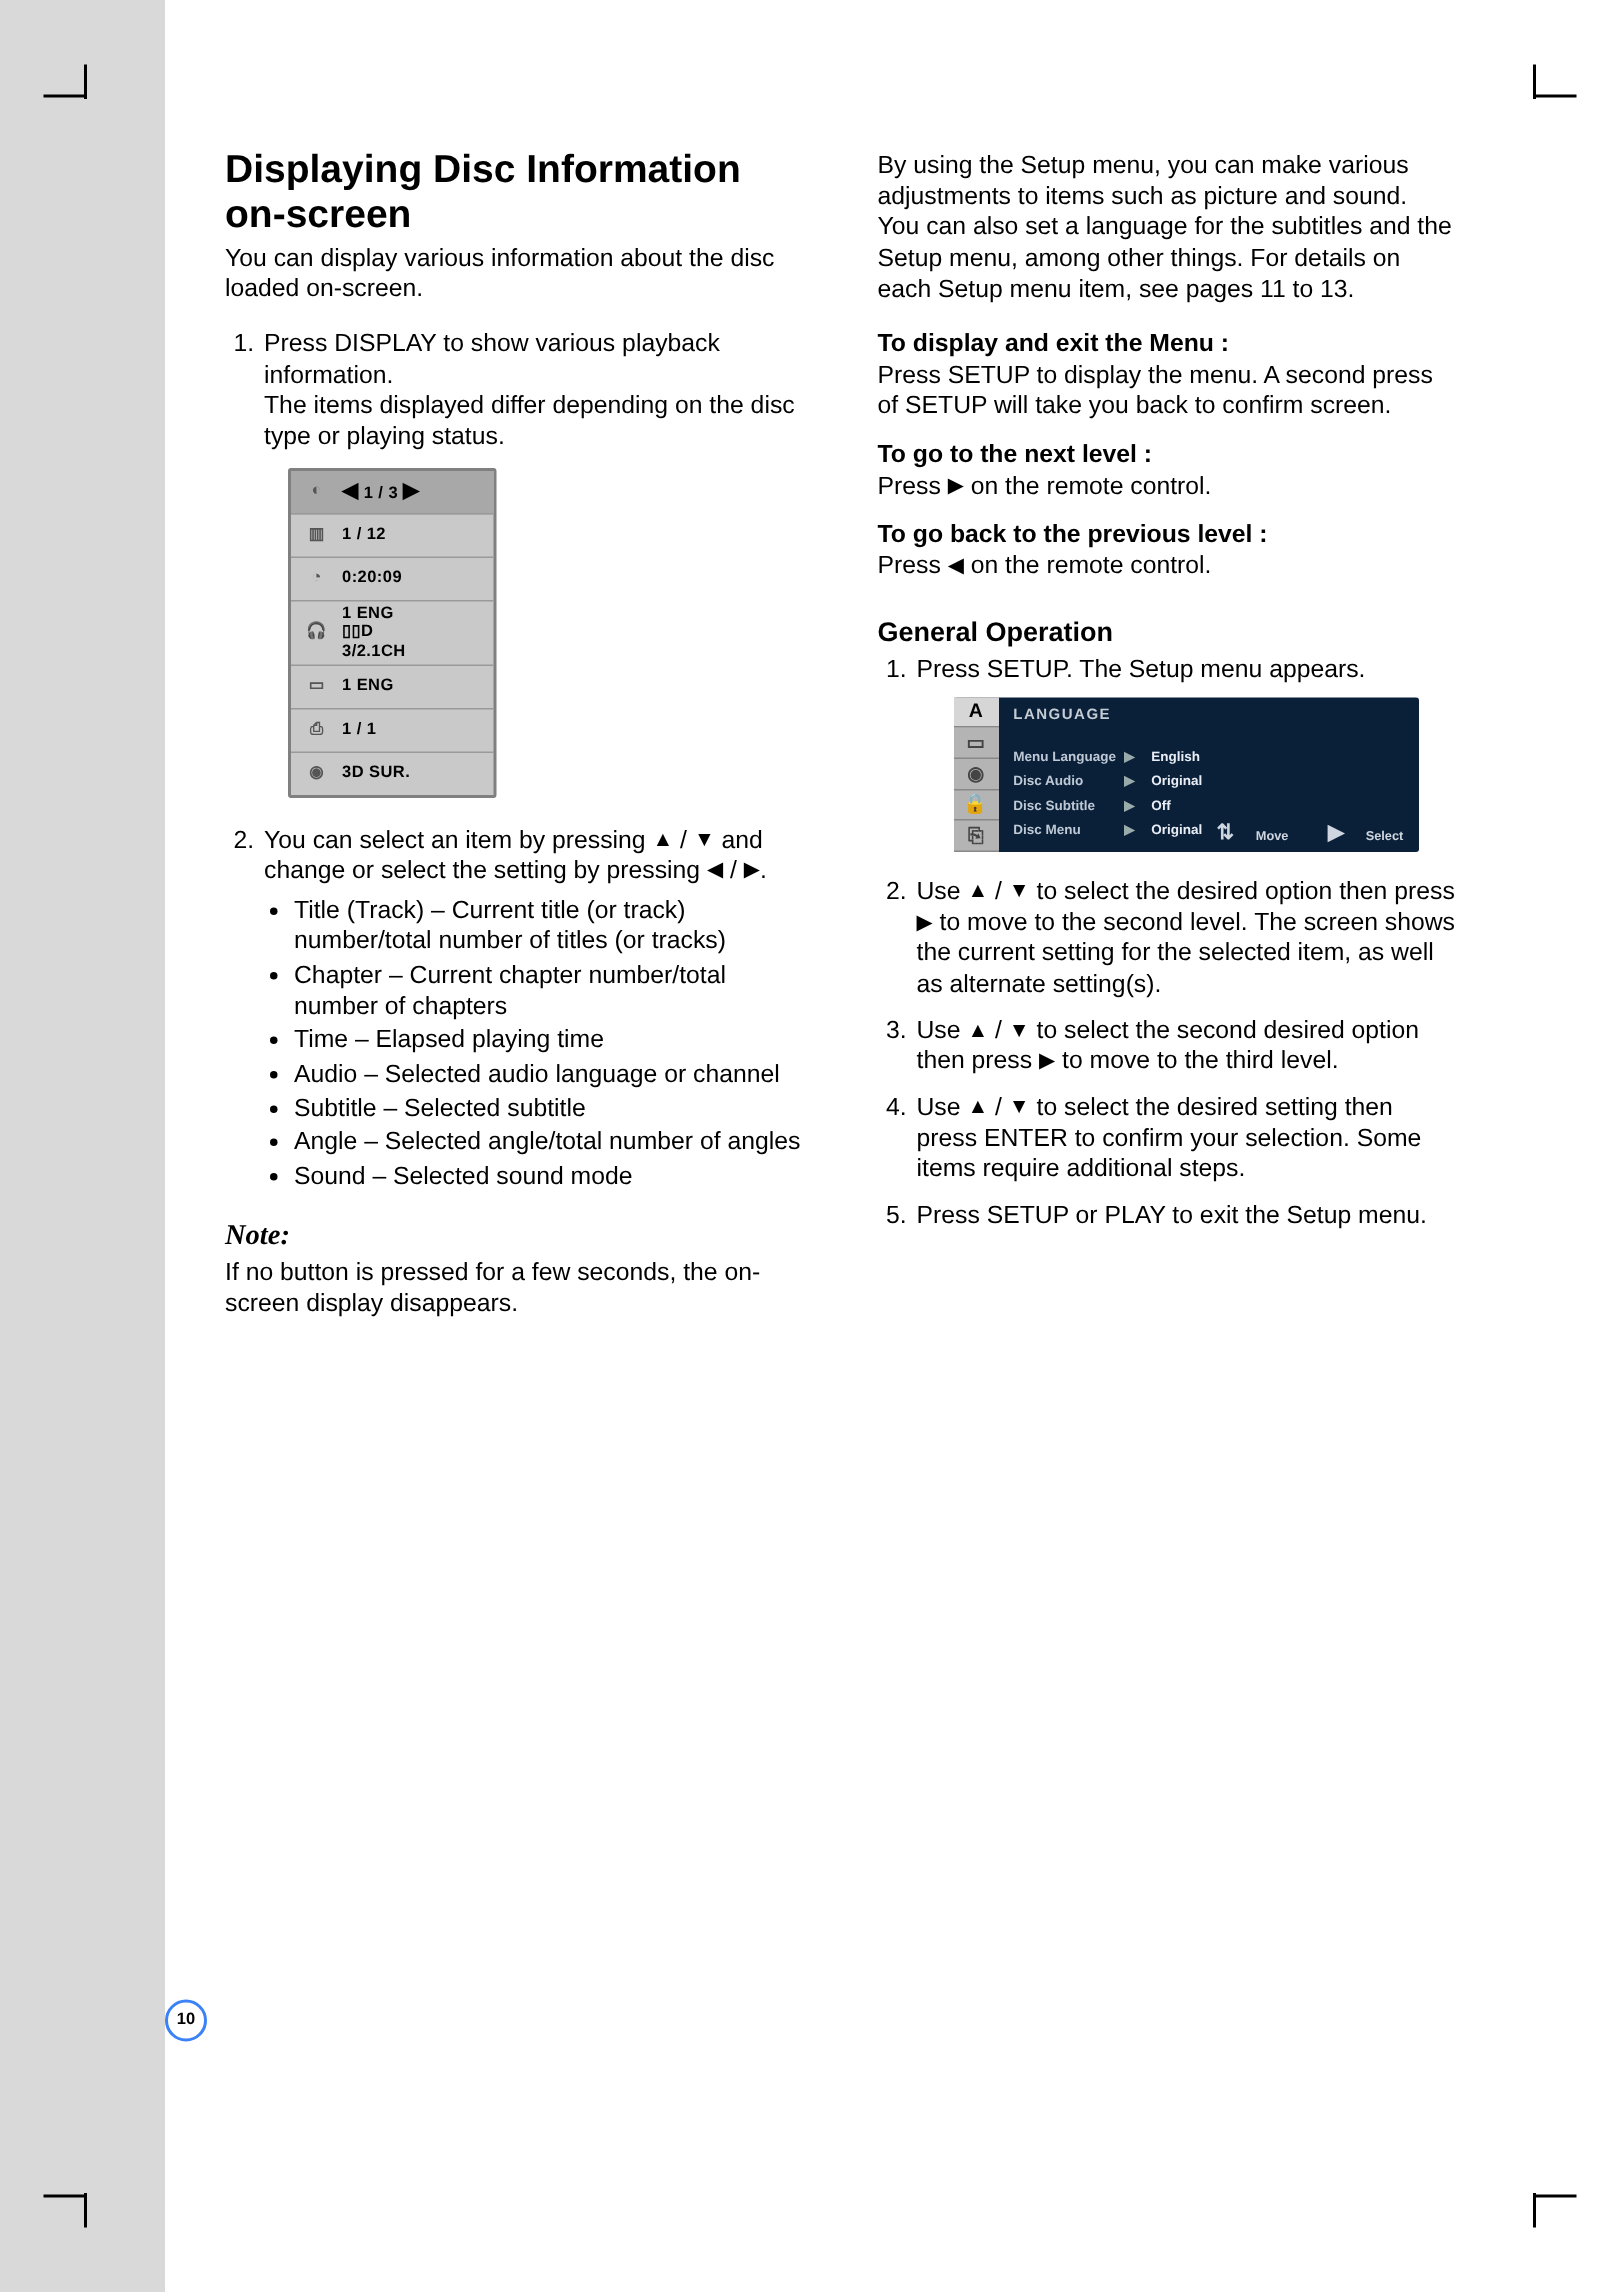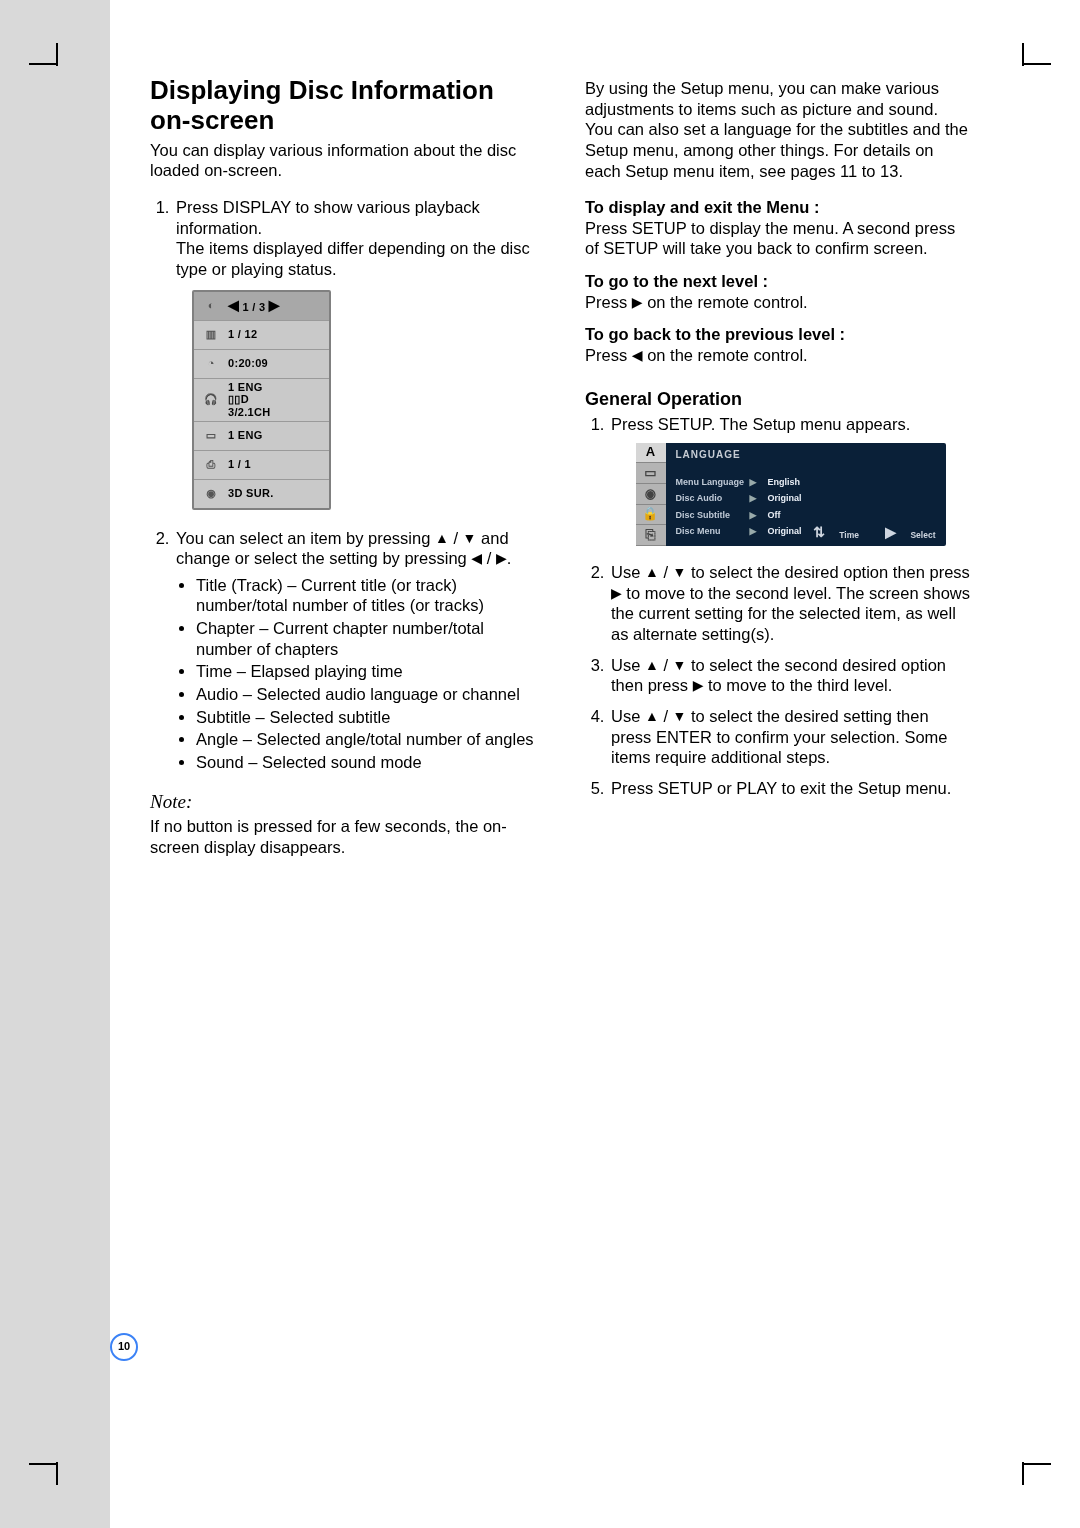--- a/index.html
+++ b/index.html
@@ -15,32 +15,32 @@
   .crop-tl-v{position:absolute;left:56px;top:43px;width:2px;height:23px;background:#000}
   .crop-tr-h{position:absolute;right:29px;top:63px;width:28px;height:2px;background:#000}
   .crop-tr-v{position:absolute;right:56px;top:43px;width:2px;height:23px;background:#000}
   .crop-bl-h{position:absolute;left:29px;bottom:63px;width:28px;height:2px;background:#000}
   .crop-bl-v{position:absolute;left:56px;bottom:43px;width:2px;height:23px;background:#000}
   .crop-br-h{position:absolute;right:29px;bottom:63px;width:28px;height:2px;background:#000}
   .crop-br-v{position:absolute;right:56px;bottom:43px;width:2px;height:23px;background:#000}
   .page{
     position:absolute;left:110px;top:0;right:0;height:100%;
     box-sizing:border-box;
-    padding:76px 110px 0 40px;
+    padding:98px 110px 0 40px;
     display:flex;gap:50px;
   }
   .col{flex:1 1 0;min-width:0}
   h1{font-size:26px;font-weight:bold;margin:0 0 4px 0;line-height:1.15}
   h2{font-size:18px;font-weight:bold;margin:22px 0 4px 0}
   .intro{margin:2px 0 16px 0}
   ol.main{margin:0;padding-left:24px}
   ol.main>li{margin-bottom:10px;padding-left:2px}
   ul.sub{list-style:disc;margin:6px 0 0 0;padding-left:20px}
   ul.sub>li{margin-bottom:2px}
-  .note-h{font-family:Georgia,'Times New Roman',serif;font-style:italic;font-weight:normal;font-size:19px;margin:18px 0 2px 0}
+  .note-h{font-family:Georgia,'Times New Roman',serif;font-style:italic;font-weight:bold;font-size:19px;margin:18px 0 2px 0}
   .tight{margin:0 0 12px 0}
   .arrow{font-size:14px;vertical-align:1px}
   .bold{font-weight:bold}
   .osd{
     width:135px;margin:10px 0 18px 16px;
     border:2px solid #808080;background:#c9c9c9;border-radius:2px;
     font-size:11px;font-weight:bold;color:#000;
   }
   .osd-row{display:flex;align-items:center;height:28px;border-bottom:1px solid #9a9a9a}
   .osd-row:last-child{border-bottom:0}
@@ -200,21 +200,21 @@
                 <span class="slabel">Disc Subtitle</span>
                 <span class="sarrow">▶</span>
                 <span class="sval">Off</span>
               </div>
             <div class="srow">
                 <span class="slabel">Disc Menu</span>
                 <span class="sarrow">▶</span>
                 <span class="sval">Original</span>
               </div>
             <div class="sfoot">
-              <span><span class="arrow">⇅</span> <span>Time</span></span>
+              <span><span class="arrow">⇅</span> <span>Move</span></span>
               <span><span class="arrow">▶</span> <span>Select</span></span>
             </div>
           </div>
         </div>
       </li>
 
       <li>
         <span>Use </span><span class="arrow">▲</span> / <span class="arrow">▼</span><span> to select the desired option then press </span><span class="arrow">▶</span><span> to move to the second level. The screen shows the current setting for the selected item, as well as alternate setting(s).</span>
       </li>
 

